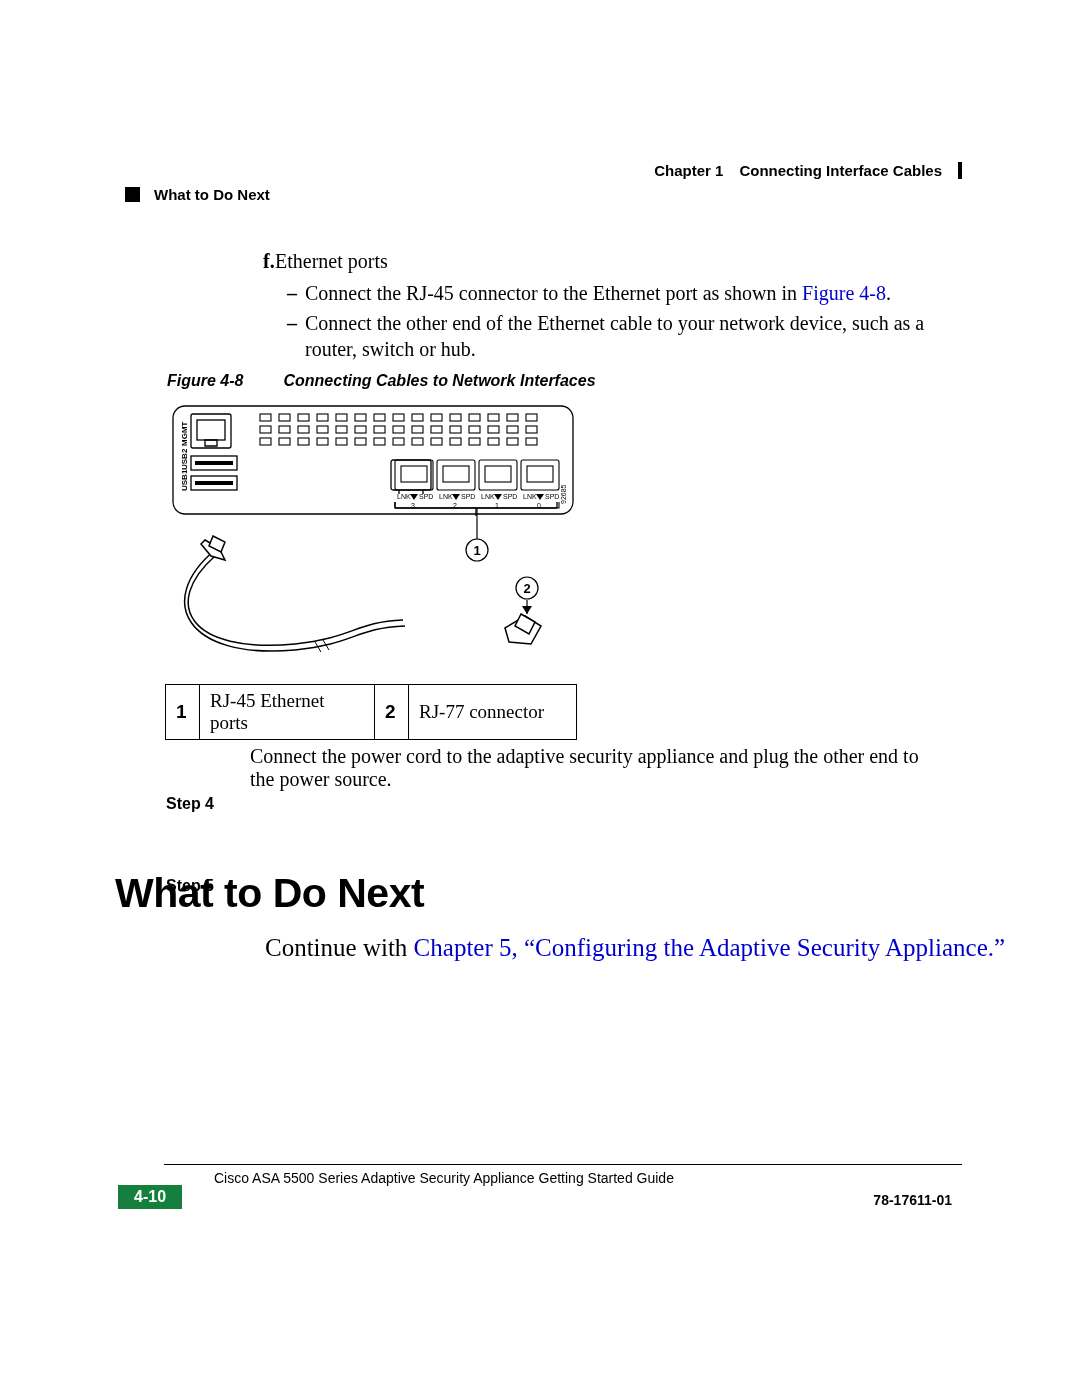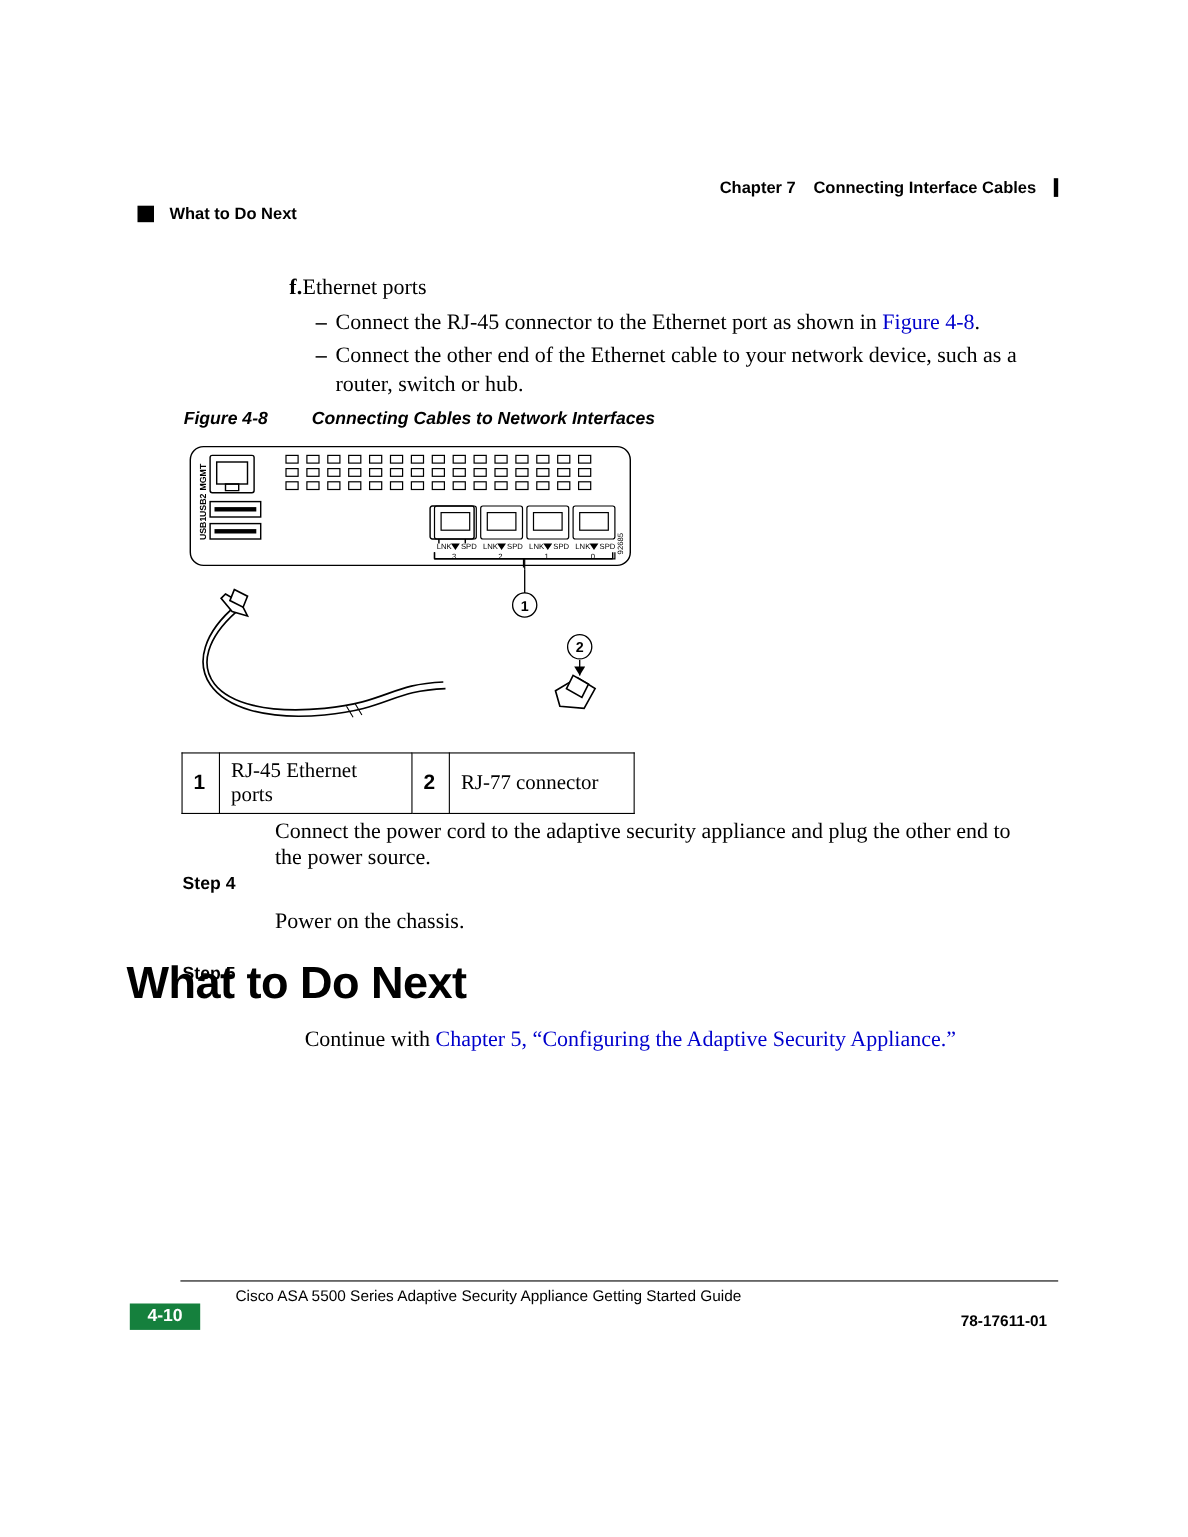--- a/index.html
+++ b/index.html
@@ -142,23 +142,23 @@
       position: absolute;
       left: 115px;
       top: 870px;
       font-family: Arial, Helvetica, sans-serif;
       font-size: 41px;
       font-weight: 700;
       letter-spacing: -0.5px;
     }
     .continue {
       position: absolute;
-      left: 277px;
+      left: 265px;
       top: 934px;
-      font-size: 20px;
+      font-size: 25px;
     }
     
     .footer-rule {
       position: absolute;
       left: 164px;
       right: 118px;
       top: 1164px;
       border-top: 1px solid #000;
     }
     .footer-title {
@@ -195,21 +195,21 @@
       font-weight: 700;
       font-size: 14px;
     }
   </style>
 </head>
 <body>
 
 <div class="page">
 
   <div class="runhead">
-    <span>Chapter 7</span>
+    <span>Chapter 1</span>
     <span>Connecting Interface Cables</span>
     <span class="bar"></span>
   </div>
   <div class="runhead-sub">
     <span class="box"></span>
     <span>What to Do Next</span>
   </div>
 
   <div class="body">
     <div class="list-f">
@@ -391,21 +391,20 @@
   </tbody>
     </table>
 
   <div class="steps">
     <div class="step">
       <div class="slbl">Step 4</div>
       <div class="stxt">Connect the power cord to the adaptive security appliance and plug the other end to the power source.</div>
     </div>
     <div class="step">
       <div class="slbl">Step 5</div>
-      <div class="stxt">Power on the chassis.</div>
     </div>
   </div>
 
   <div class="h1">What to Do Next</div>
 
   <div class="continue">
     <span>Continue with </span><span class="link">Chapter 5, “Configuring the Adaptive Security Appliance.”</span>
   </div>
 
   <div class="footer-rule"></div>

